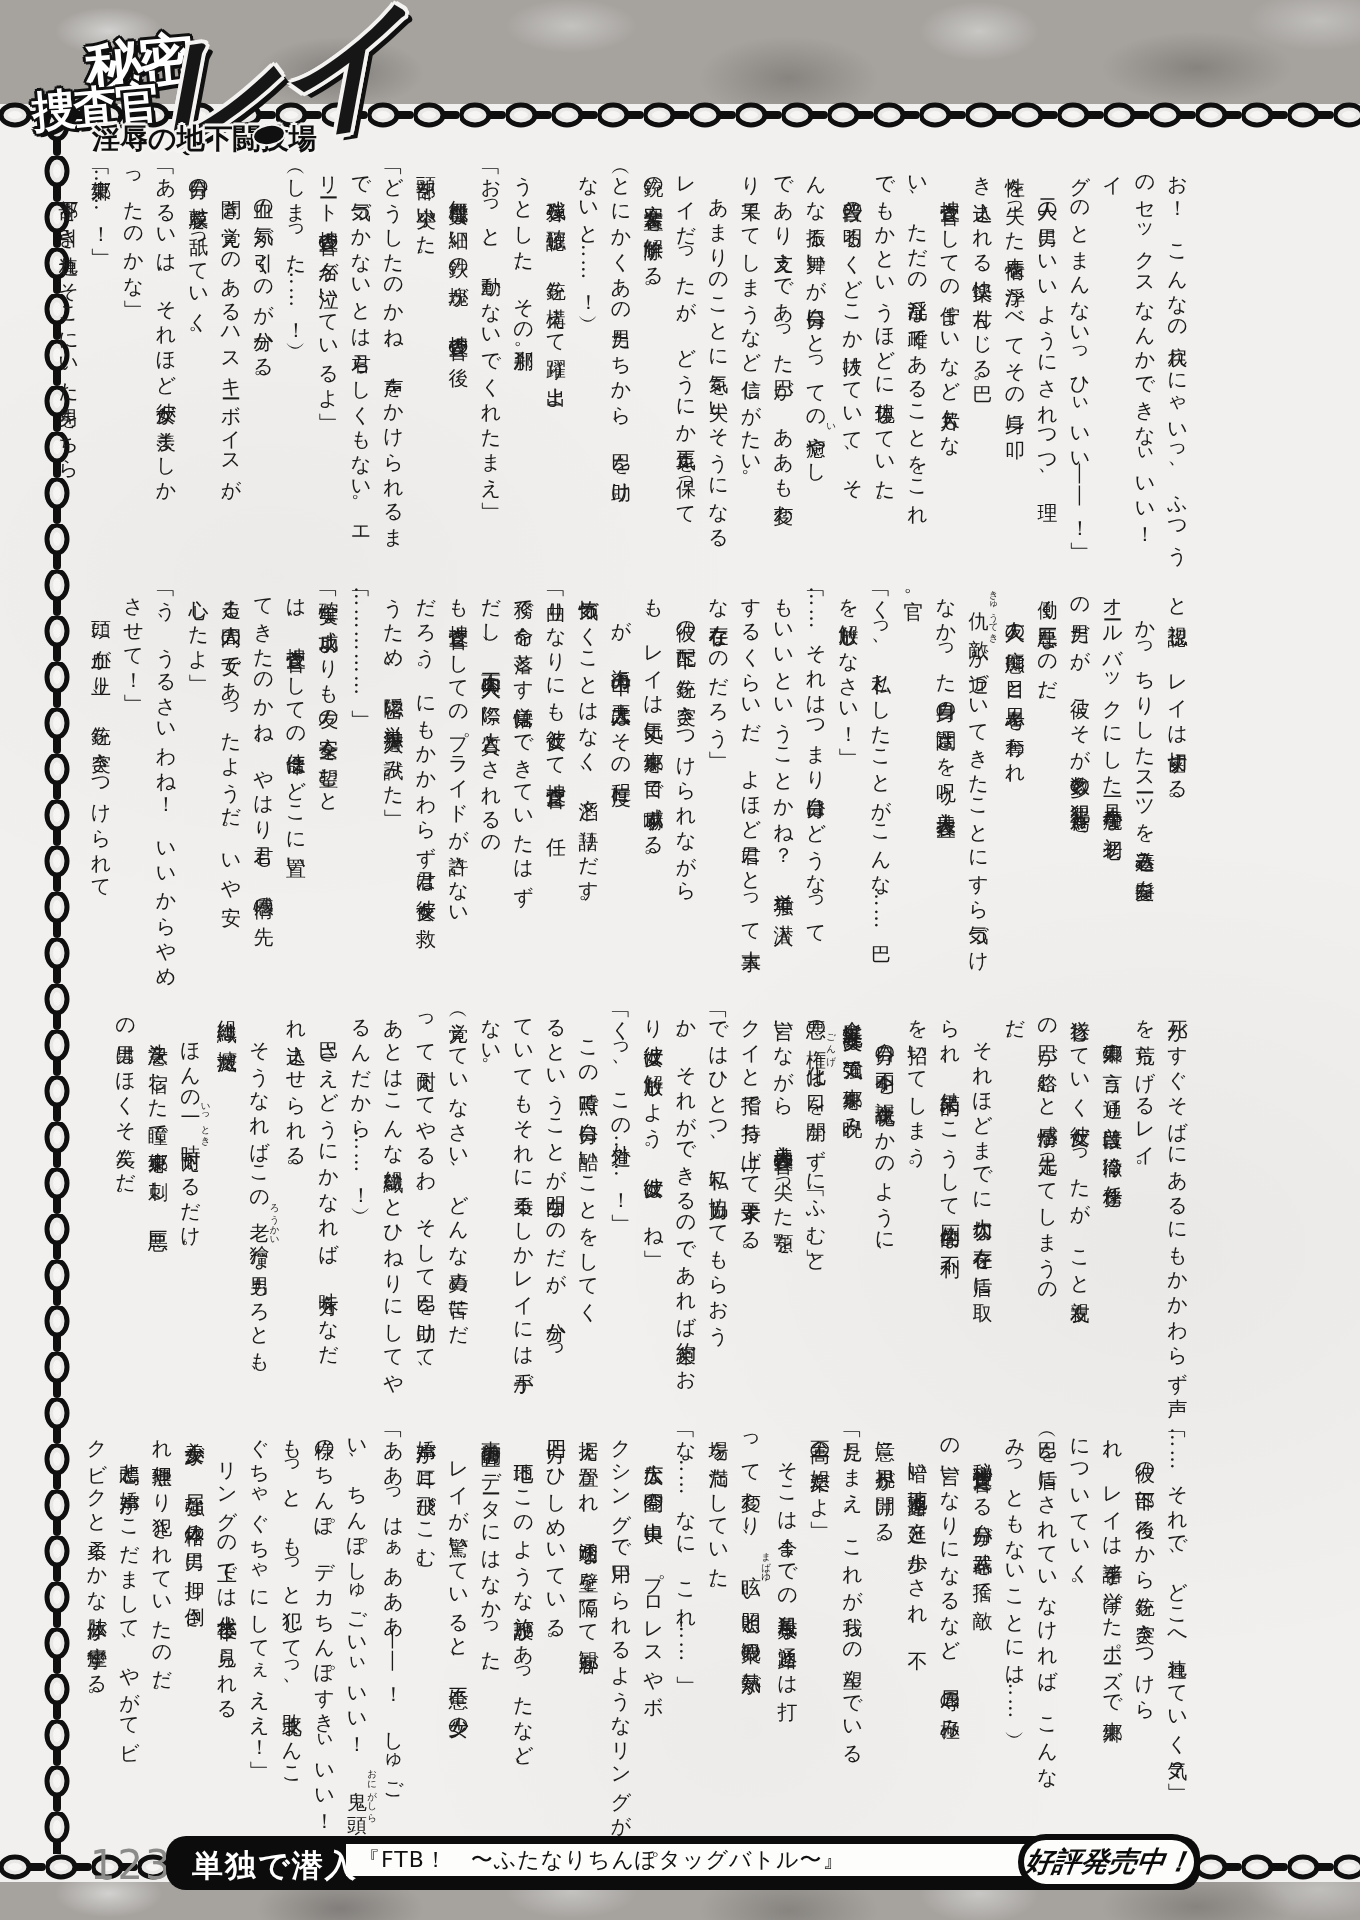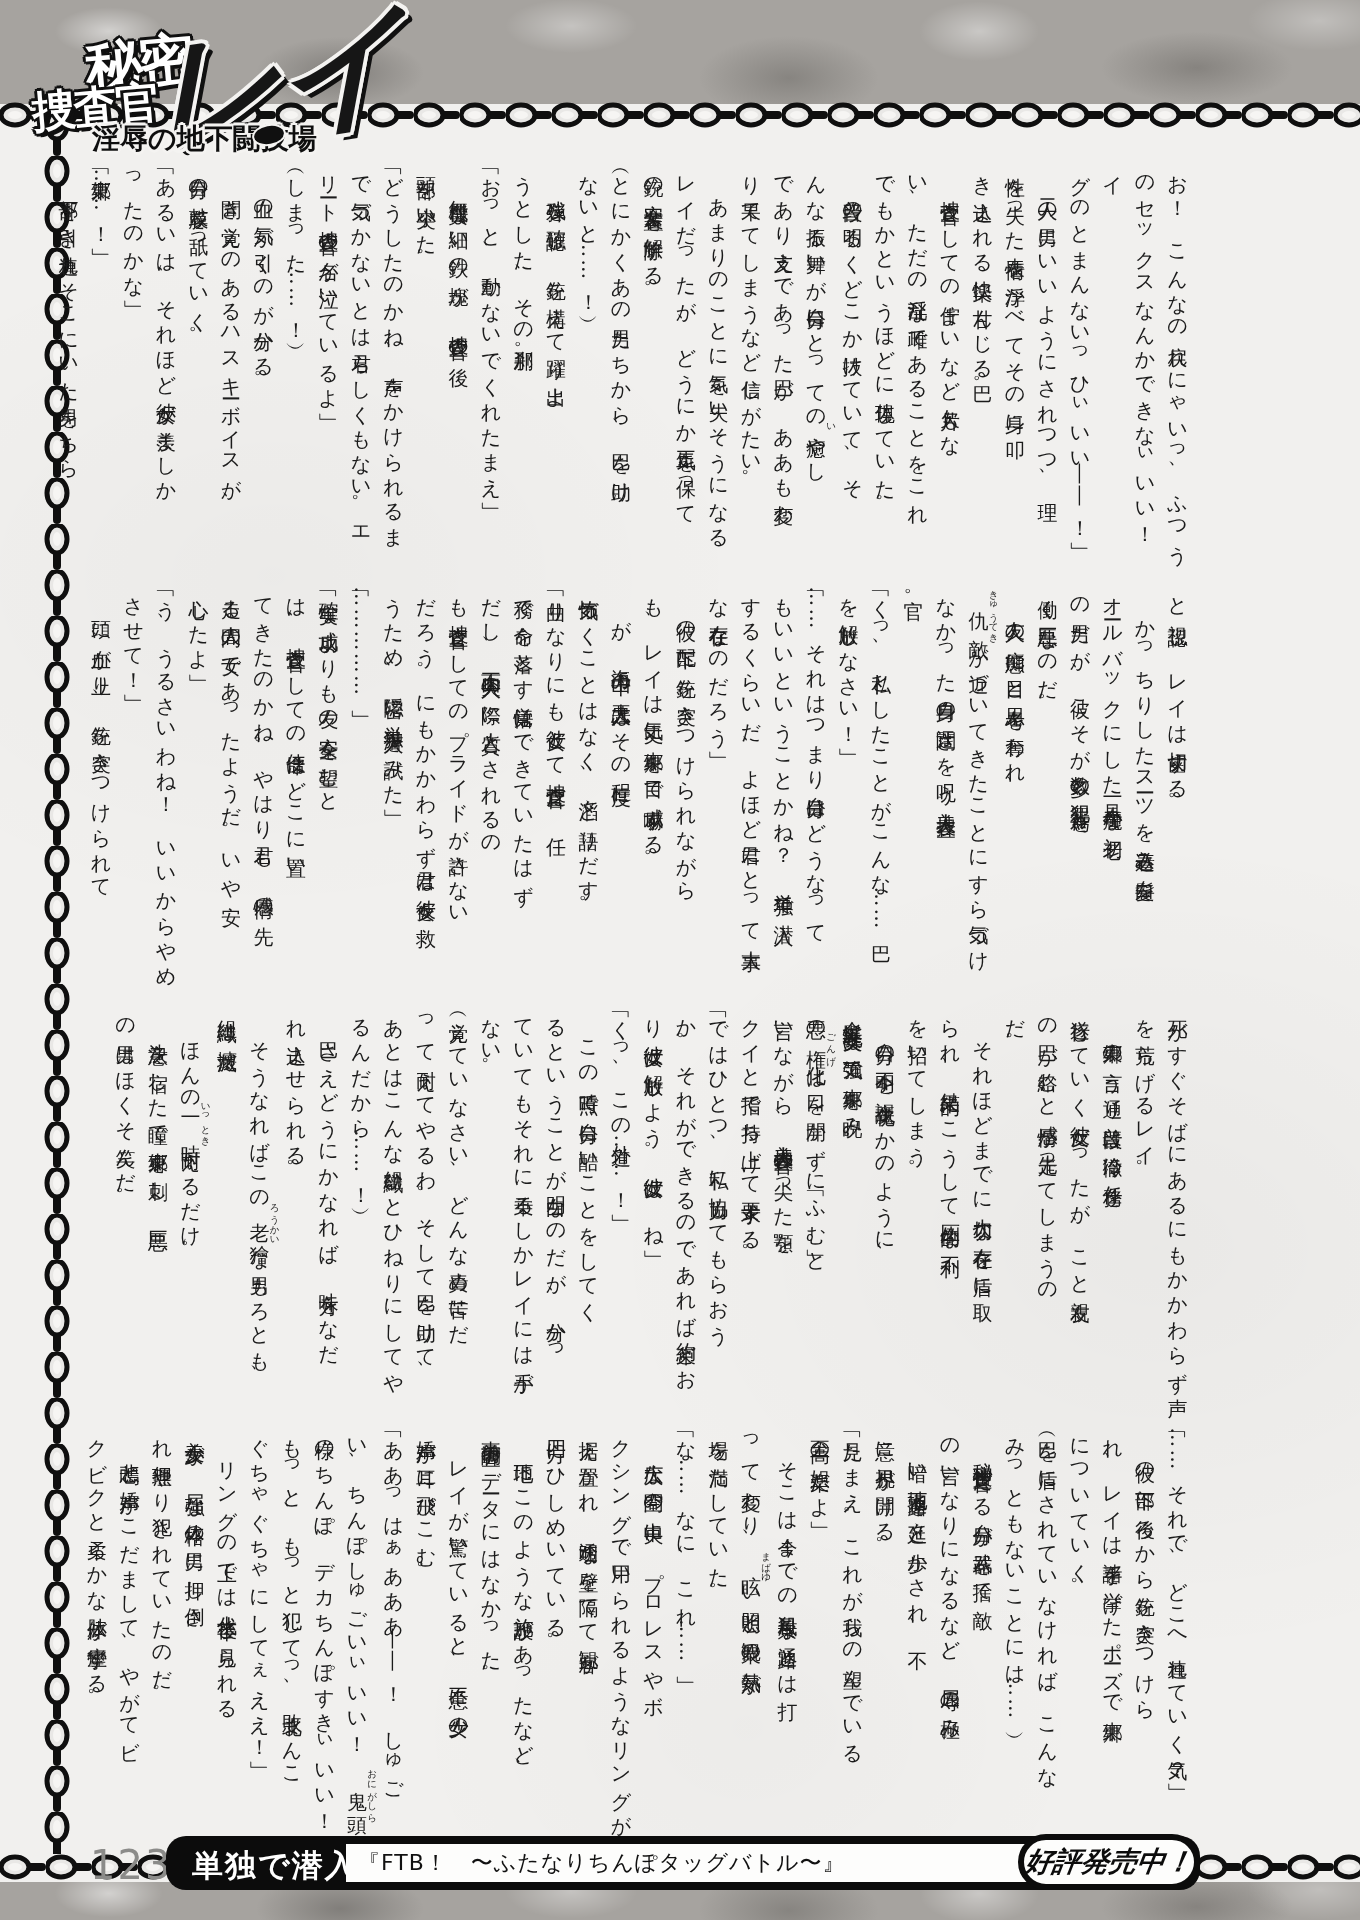--- a/index.html
+++ b/index.html
@@ -81,21 +81,21 @@
   }
   .footer-bar{
     position:absolute; left:166px; top:1836px; width:1034px; height:54px;
     background:#0c0c0c; border-radius:20px;
   }
   .footer-label{
     position:absolute; left:26px; top:9px; font-size:31px; font-weight:bold; color:#fff;
     font-family:"DejaVu Sans","Liberation Sans",sans-serif; letter-spacing:2px;
   }
   .footer-book-box{
-    position:absolute; left:180px; top:8px; width:836px; height:38px; background:#fdfdfc;
+    position:absolute; left:180px; top:8px; width:836px; height:32px; background:#fdfdfc;
     display:flex; align-items:center;
   }
   .footer-book{
     font-size:22px; color:#111; padding-left:12px; letter-spacing:1px;
     font-family:"DejaVu Sans","Liberation Sans",sans-serif;
   }
   .footer-badge{
     position:absolute; left:1018px; top:1834px; width:182px; height:56px;
     background:#fdfdfc; border:6px solid #0c0c0c; border-radius:30px;
     display:flex; align-items:center; justify-content:center; box-sizing:border-box;

